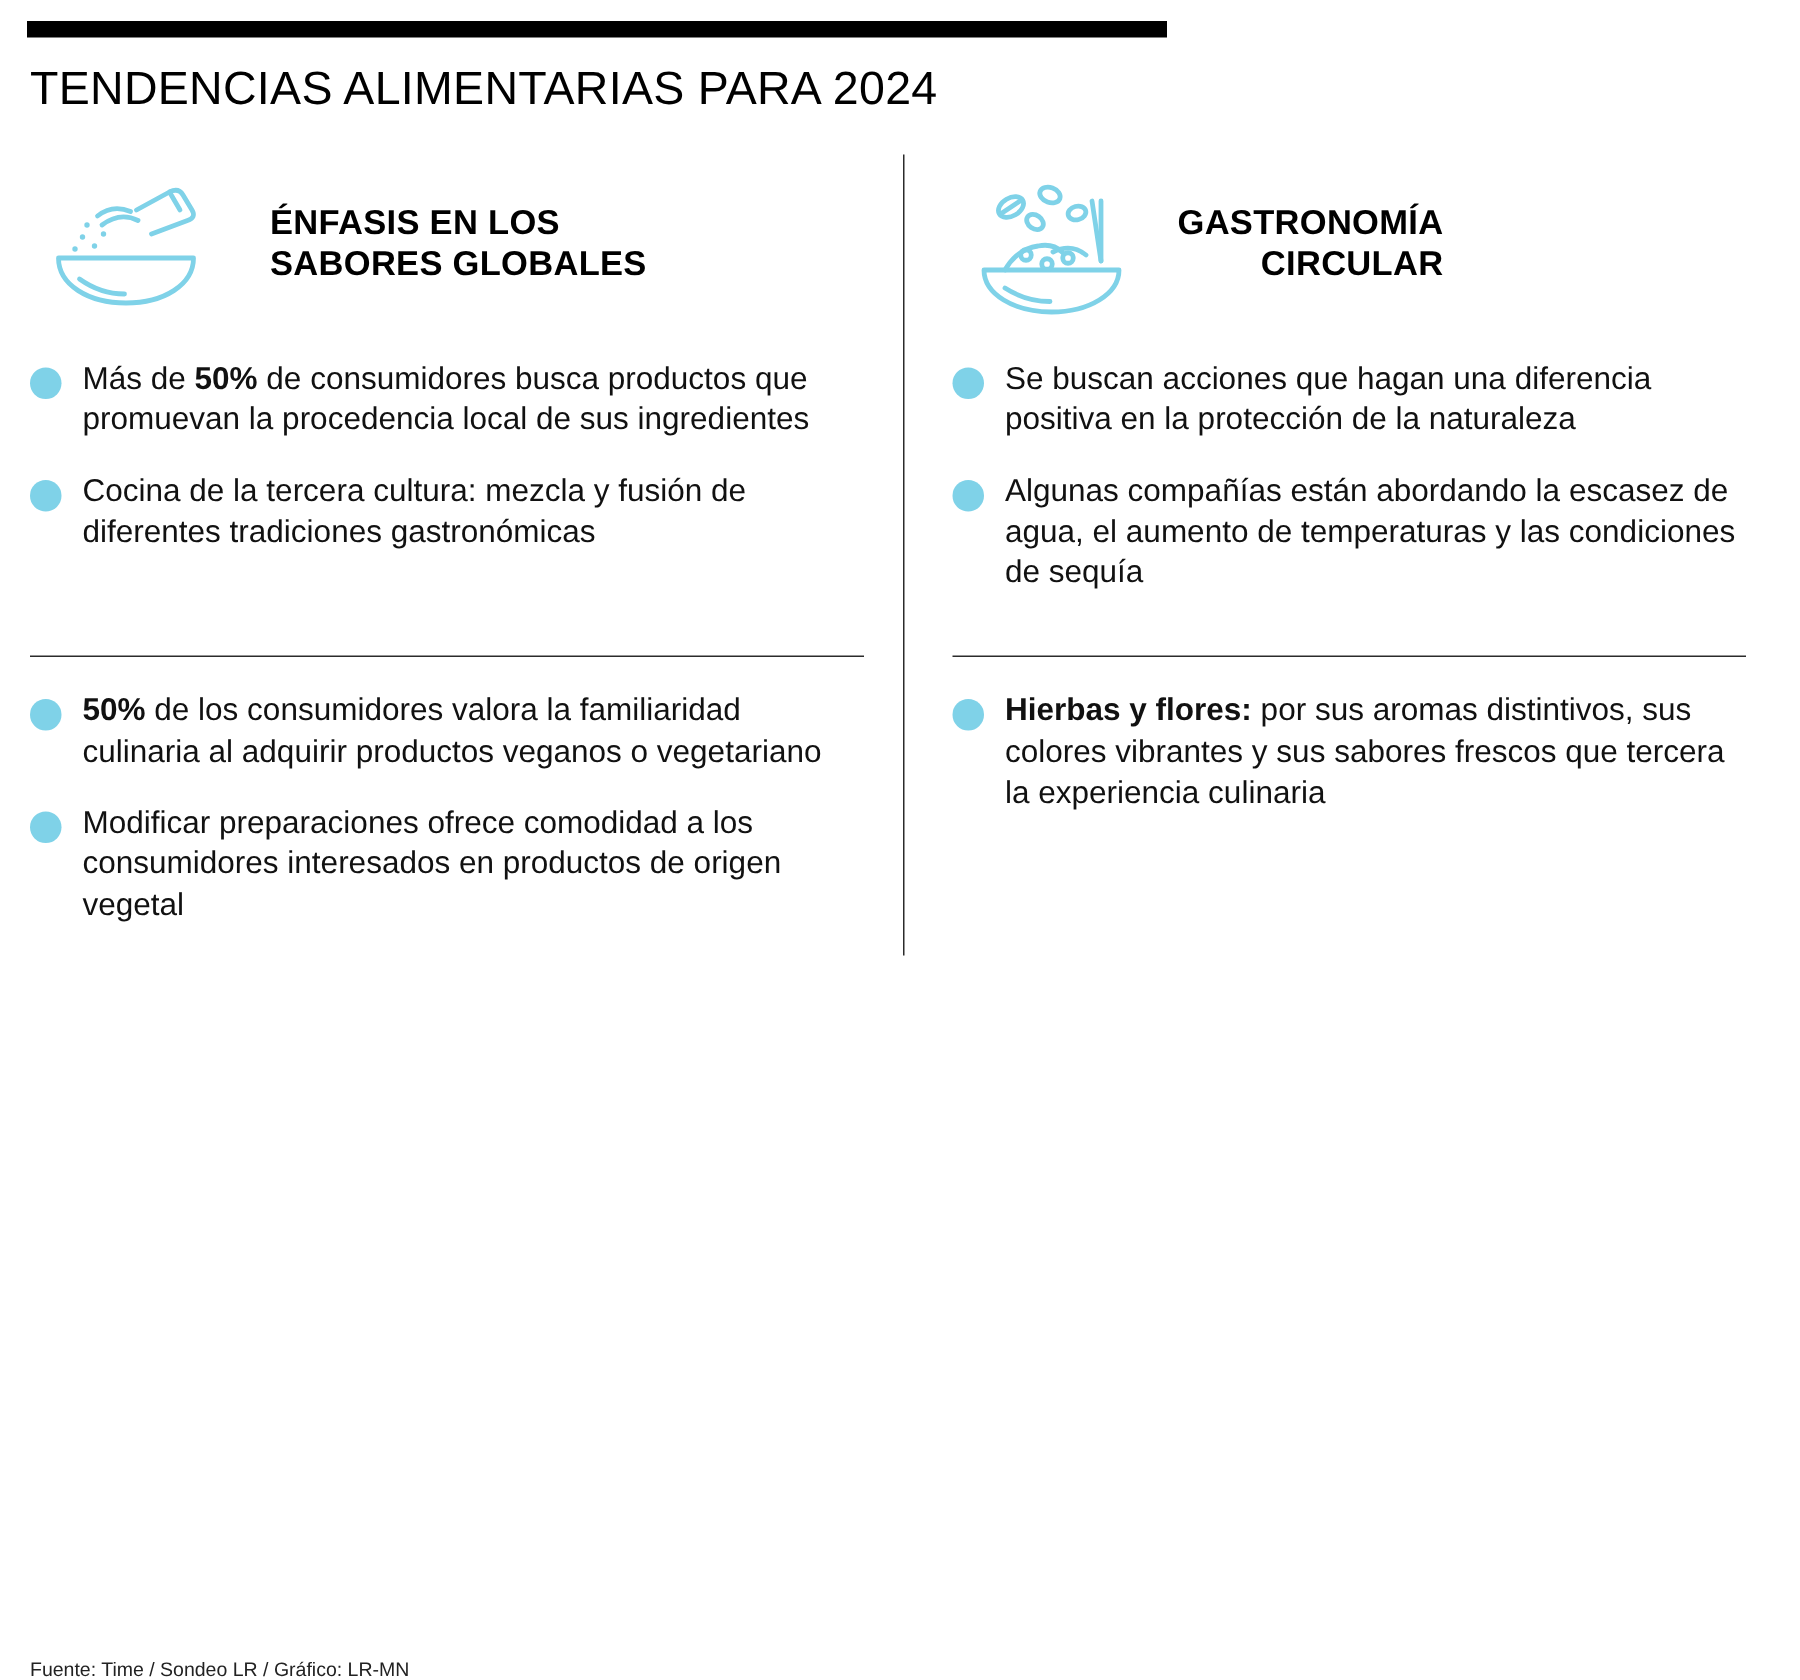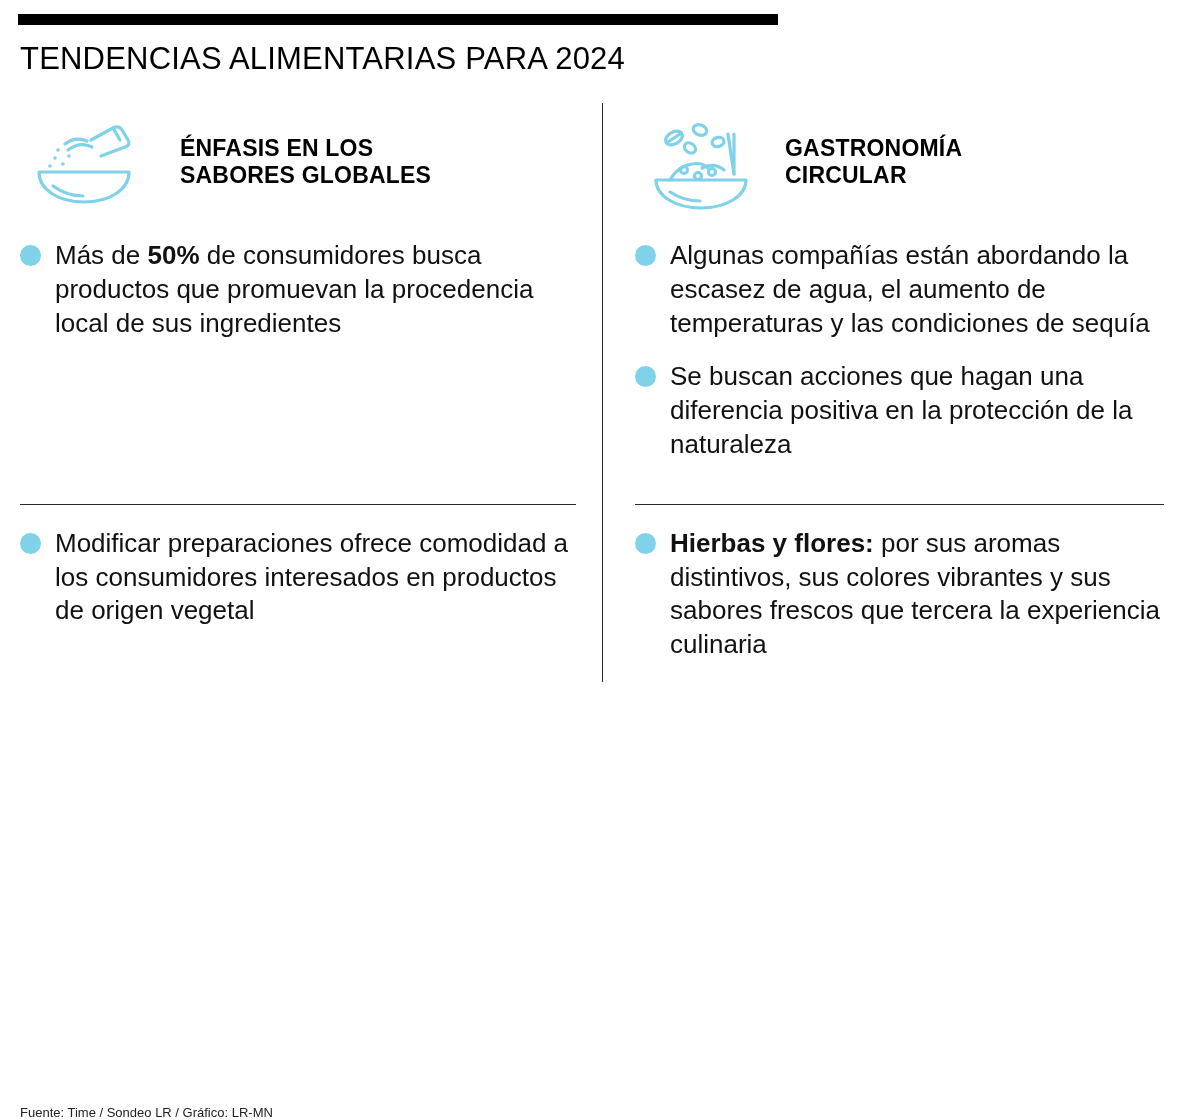--- a/index.html
+++ b/index.html
@@ -82,21 +82,21 @@
     justify-content: center;
   }
   .icon-wrap.narrow { width: 132px; }
   .card-title {
     font-size: 23px;
     font-weight: bold;
     line-height: 1.18;
     color: #000000;
     letter-spacing: 0.2px;
   }
-  .card-title .l2 { display: block; }
+  .card-title .l2 { display: block; text-align: right; }
 
   
   ul.bullets {
     list-style: none;
     margin: 18px 0 0 0;
     padding: 0;
   }
   ul.bullets li {
     display: flex;
     align-items: flex-start;
@@ -105,21 +105,21 @@
   }
   .dot {
     flex: 0 0 auto;
     width: 21px;
     height: 21px;
     border-radius: 50%;
     background: #7fd2e8;
     margin-top: 6px;
   }
   .btext {
-    font-size: 26px;
+    font-size: 21px;
     line-height: 1.30;
     color: #111111;
     font-family: "Liberation Sans", sans-serif;
   }
   .btext b { font-weight: bold; }
 
   
   .source {
     position: absolute;
     left: 20px;
@@ -159,20 +159,24 @@
         </div>
         <div class="card-title">
           <span>ÉNFASIS EN LOS</span>
           <span class="l2">SABORES GLOBALES</span>
         </div>
       </div>
       <ul class="bullets">
         <li>
           <span class="dot"></span>
           <span class="btext"><span>Más de </span><b>50%</b><span> de consumidores busca productos que promuevan la procedencia local de sus ingredientes</span></span>
+        </li>
+        <li>
+          <span class="dot"></span>
+          <span class="btext"><span>Cocina de la tercera cultura: mezcla y fusión de diferentes tradiciones gastronómicas</span></span>
         </li>
       </ul>
     </div>
 
     <div class="vdivider"></div>
 
     <div class="cell right">
       <div class="card-head">
         <div class="icon-wrap narrow">
           <svg width="122" height="108" viewBox="0 0 122 108" fill="none" stroke="#7fd2e8" stroke-width="3.2" stroke-linecap="round" stroke-linejoin="round">
@@ -193,34 +197,38 @@
           </svg>
         </div>
         <div class="card-title">
           <span>GASTRONOMÍA</span>
           <span class="l2">CIRCULAR</span>
         </div>
       </div>
       <ul class="bullets">
         <li>
           <span class="dot"></span>
+          <span class="btext"><span>Se buscan acciones que hagan una diferencia positiva en la protección de la naturaleza</span></span>
+        </li>
+        <li>
+          <span class="dot"></span>
           <span class="btext"><span>Algunas compañías están abordando la escasez de agua, el aumento de temperaturas y las condiciones de sequía</span></span>
-        </li>
-        <li>
-          <span class="dot"></span>
-          <span class="btext"><span>Se buscan acciones que hagan una diferencia positiva en la protección de la naturaleza</span></span>
         </li>
       </ul>
     </div>
 
     <div class="cell bottom">
       <div class="hrule" style="margin-top:0;margin-bottom:22px;"></div>
       <ul class="bullets">
         <li>
           <span class="dot"></span>
+          <span class="btext"><b>50%</b><span> de los consumidores valora la familiaridad culinaria al adquirir productos veganos o vegetariano</span></span>
+        </li>
+        <li>
+          <span class="dot"></span>
           <span class="btext"><span>Modificar preparaciones ofrece comodidad a los consumidores interesados en productos de origen vegetal</span></span>
         </li>
       </ul>
     </div>
 
     <div class="cell right bottom">
       <div class="hrule" style="margin-top:0;margin-bottom:22px;"></div>
       <ul class="bullets">
         <li>
           <span class="dot"></span>

